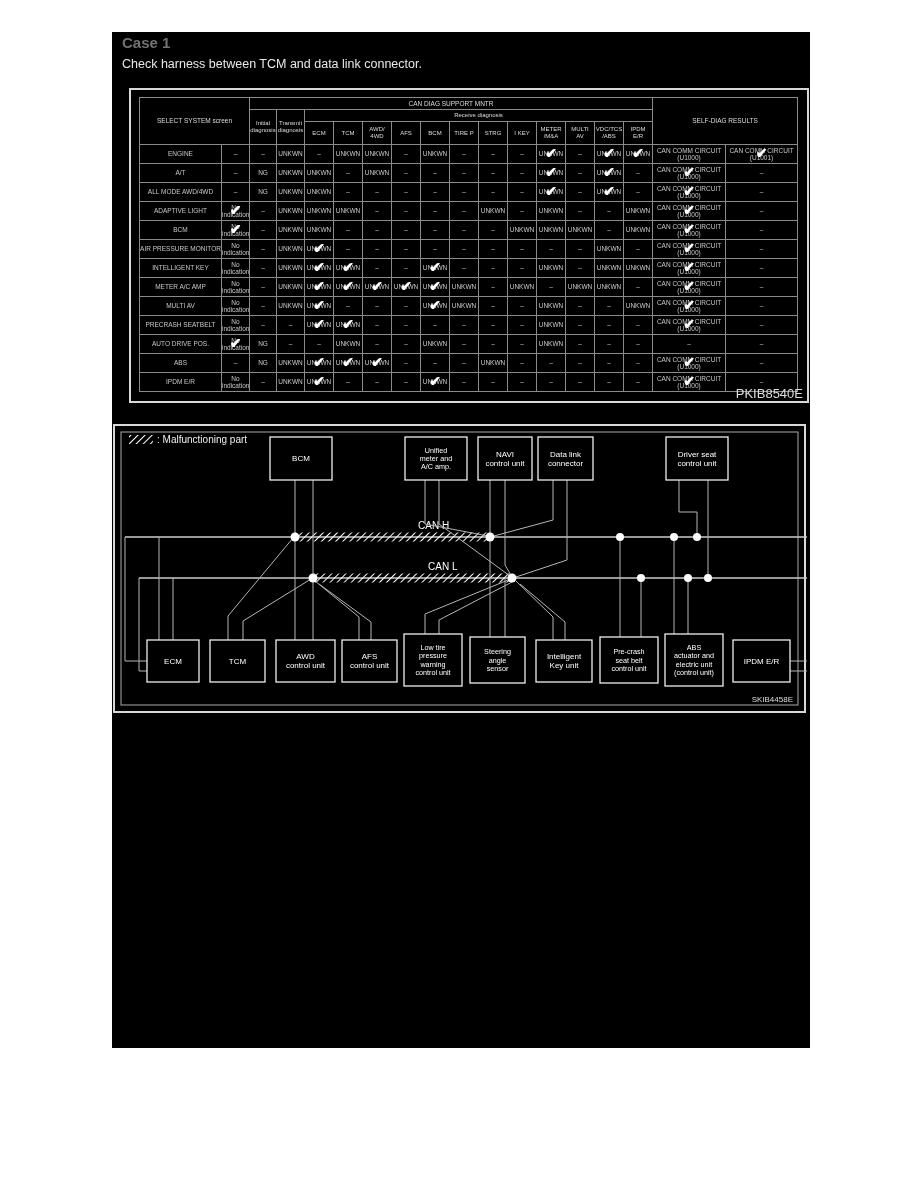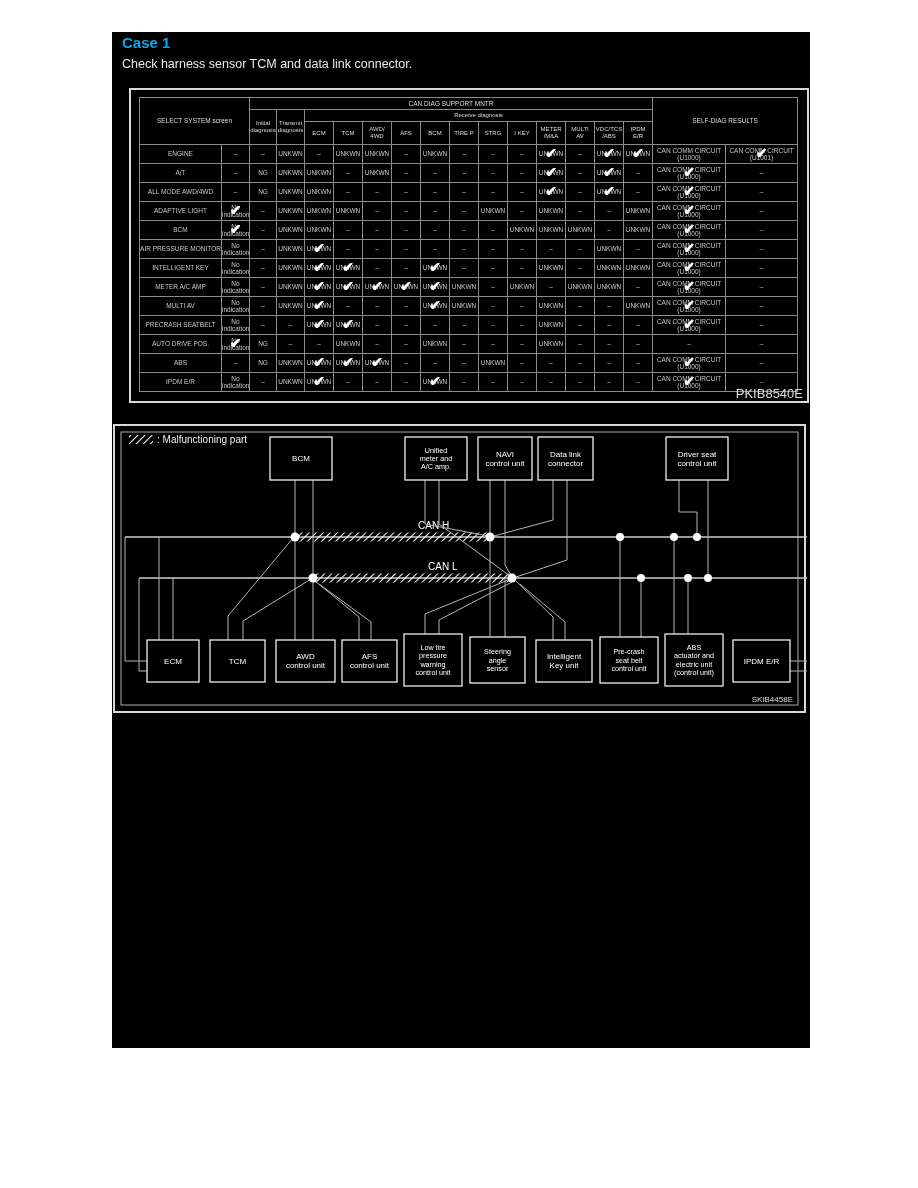--- a/index.html
+++ b/index.html
@@ -1,18 +1,18 @@
 <!DOCTYPE html>
 <html><head>
 <meta charset="utf-8">
 <style>
   html,body{margin:0;padding:0;background:#fff;}
   body{width:918px;height:1188px;position:relative;font-family:"Liberation Sans",sans-serif;}
   .content{position:absolute;left:112px;top:32px;width:698px;height:1016px;background:#000;}
-  .case-title{position:absolute;left:10px;top:2px;color:#0ea5e9;font-size:15px;font-weight:bold;}
+  .case-title{position:absolute;left:10px;top:2px;color:#737373;font-size:15px;font-weight:bold;}
   .case-desc{position:absolute;left:10px;top:25px;color:#e8e8e8;font-size:12.5px;}
   .table-frame{position:absolute;left:17px;top:56px;width:676px;height:311px;border:2px solid #d8d8d8;background:#000;}
   table.diag{position:absolute;left:8px;top:7px;border-collapse:collapse;table-layout:fixed;width:658px;background:#000;color:#c8c8c8;border:1.5px solid #d8d8d8;}
   table.diag th,table.diag td{border:1px solid #8a8a8a;padding:0;margin:0;text-align:center;vertical-align:middle;font-size:6.5px;font-weight:normal;line-height:1.12;white-space:pre-line;overflow:hidden;position:relative;}
   table.diag th{color:#ddd;}
   table.diag thead tr:nth-child(1) th{height:11px;}
   table.diag thead tr:nth-child(2) th{height:11px;font-size:6px;}
   table.diag thead tr:nth-child(3) th{height:22px;font-size:6px;}
   table.diag tbody tr{height:19px;}
   td.sys{text-align:left;padding-left:2px;font-size:6px;}
@@ -21,21 +21,21 @@
   .check{position:absolute;left:0;top:0;width:100%;height:100%;display:flex;align-items:center;justify-content:center;color:#fff;font-size:14px;font-weight:bold;pointer-events:none;}
   .figcode{position:absolute;right:4px;bottom:0px;color:#ddd;font-size:13px;}
   .diagram-svg{position:absolute;left:1px;top:392px;}
   svg text{font-family:"Liberation Sans",sans-serif;}
 </style>
 </head>
 <body>
 
 <div class="content">
   <div class="case-title">Case 1</div>
-  <div class="case-desc">Check harness sensor TCM and data link connector.</div>
+  <div class="case-desc">Check harness between TCM and data link connector.</div>
 
   <div class="table-frame">
     <table class="diag">
         <colgroup>
           <col style="width: 82px;">
           <col style="width: 28px;">
           <col style="width: 27px;">
           <col style="width: 28px;">
           <col style="width: 29px;">
           <col style="width: 29px;">

